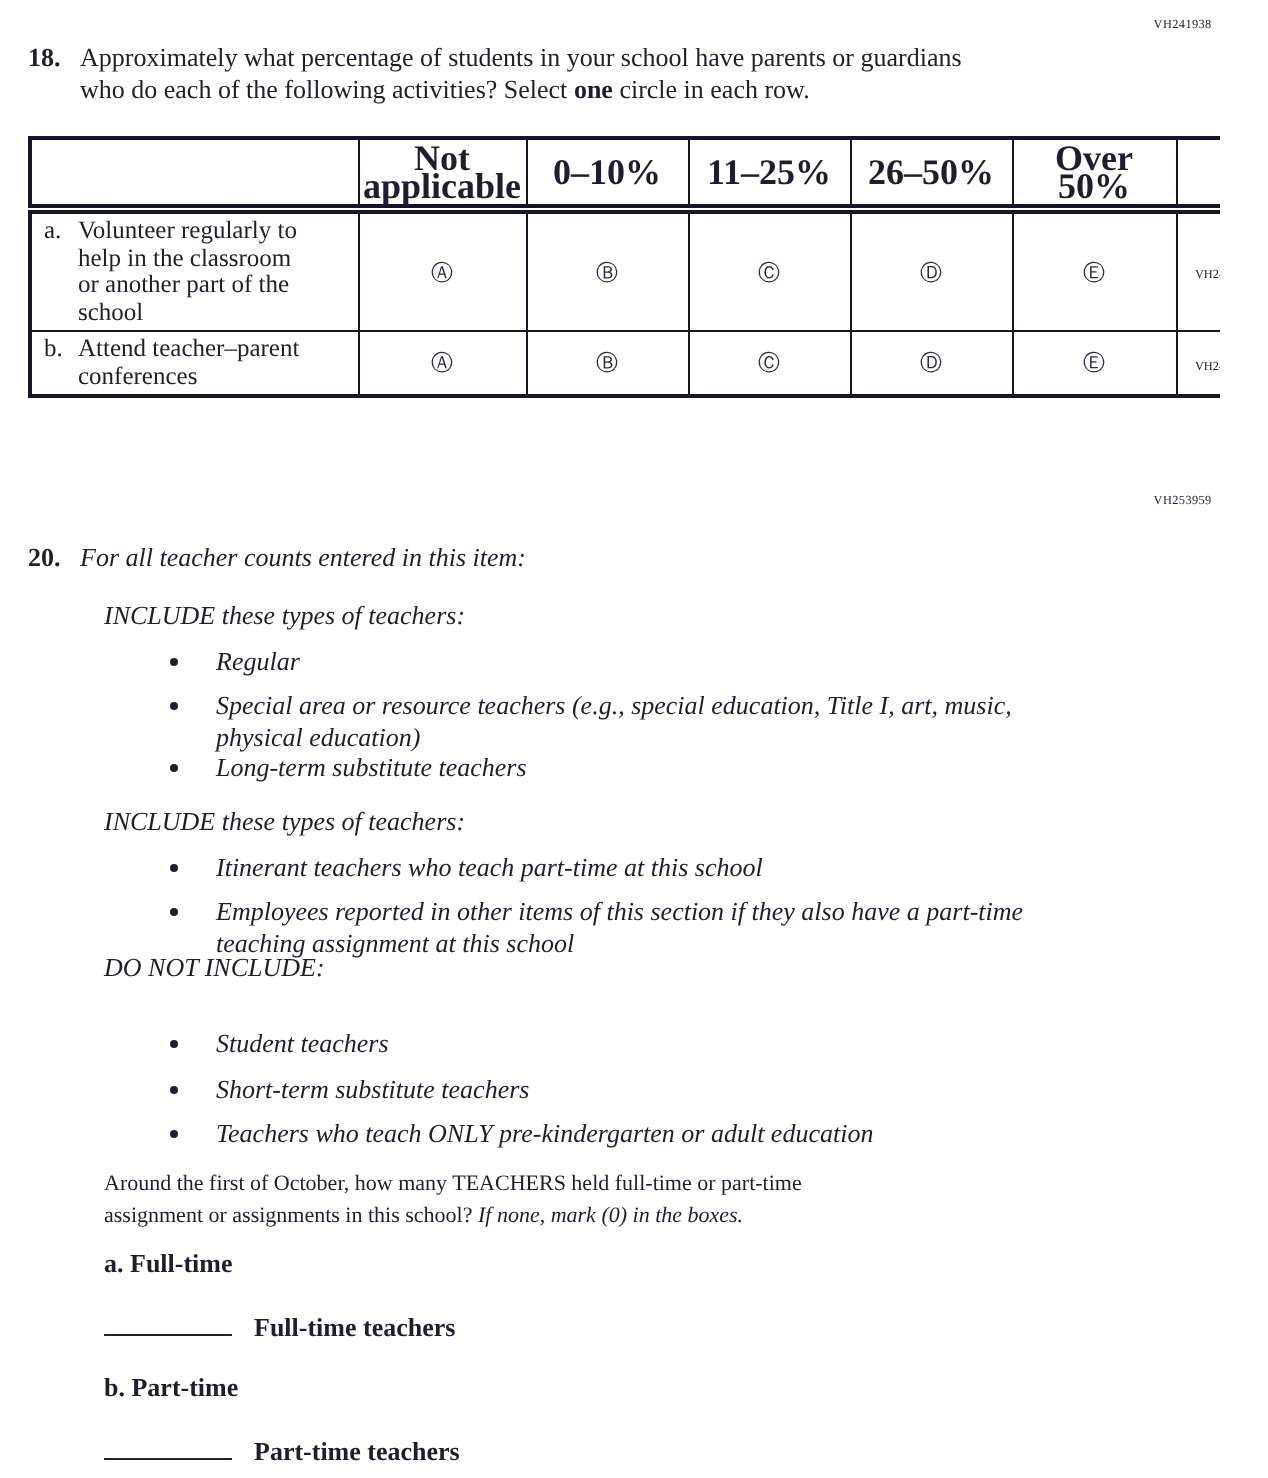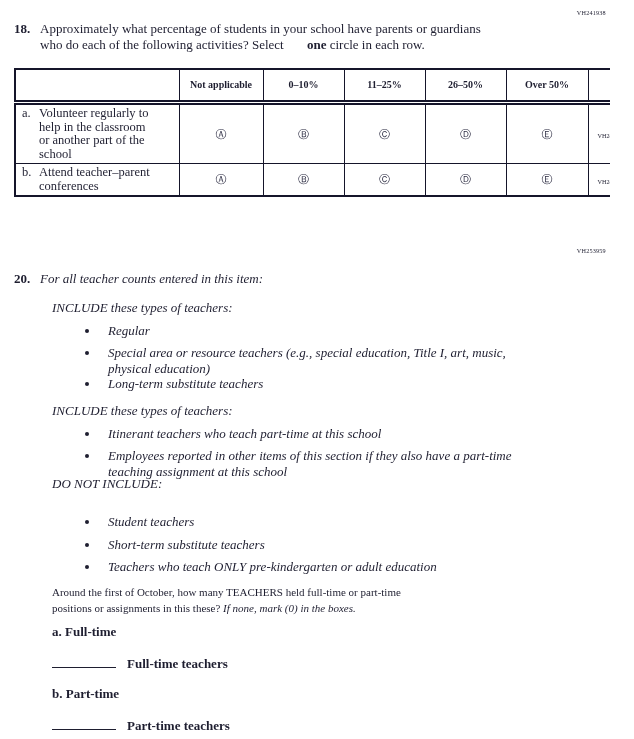--- a/index.html
+++ b/index.html
@@ -6,28 +6,28 @@
   .page{position:relative;width:610px;height:739px;background:#ffffff;
         font-family:"Liberation Serif",serif;color:#1e1e30;overflow:hidden;}
 
   
   .code{position:absolute;right:4px;display:inline-block;font-size:10px;
         transform:scale(0.62);transform-origin:right top;letter-spacing:.3px;white-space:nowrap;}
 
   
   .qblock{position:absolute;left:40px;font-size:13px;line-height:16px;width:560px;}
   .qnum{position:absolute;left:-26px;top:0;font-weight:bold;}
-  .b{font-weight:bold;margin-left:20px;}
+  .b{font-weight:bold;}
   .it{font-style:italic;}
 
   
   .grid{position:absolute;left:14px;top:68px;border-collapse:collapse;table-layout:fixed;
         width:613px;border:2px solid #15152a;}
   .grid th,.grid td{border:1.5px solid #15152a;}
-  .grid th{font-size:10px;font-weight:bold;text-align:center;vertical-align:middle;
+  .grid th{font-size:18px;font-weight:bold;text-align:center;vertical-align:middle;
            padding:2px;line-height:14px;height:26px;border-bottom:5px double #15152a;}
   .lbl{vertical-align:top;font-size:12.5px;line-height:13.5px;padding:2px 2px 2px 23px;position:relative;}
   .letter{position:absolute;left:6px;top:2px;}
   .opt{text-align:center;vertical-align:middle;font-family:"DejaVu Sans",sans-serif;
        font-size:11px;color:#2a2a40;cursor:pointer;}
   .rcode{text-align:center;vertical-align:middle;padding:0;}
   .tiny{display:inline-block;font-size:10px;transform:scale(0.62);transform-origin:center;white-space:nowrap;}
 
   
   .sechead{position:absolute;left:52px;font-size:13px;line-height:16px;font-style:italic;}
@@ -165,21 +165,21 @@
   </div>
   <div class="bullet-item" style="top:559px">
     <span class="dot"></span>
     <div class="btext">
         <div>Teachers who teach ONLY pre-kindergarten or adult education</div>
       </div>
   </div>
 
   <div class="closing" style="top:584px">
     <div>Around the first of October, how many TEACHERS held full-time or part-time</div>
-    <div><span>positions or assignments in this these? </span><span class="it">If none, mark (0) in the boxes.</span></div>
+    <div><span>assignment or assignments in this school? </span><span class="it">If none, mark (0) in the boxes.</span></div>
   </div>
 
   <div class="itemlabel" style="top:624px">a. Full-time</div>
   <div class="blankrow" style="top:655px">
     <span class="blank"></span><span class="blank-caption">Full-time teachers</span>
   </div>
 
   <div class="itemlabel" style="top:686px">b. Part-time</div>
   <div class="blankrow" style="top:717px">
     <span class="blank"></span><span class="blank-caption">Part-time teachers</span>

